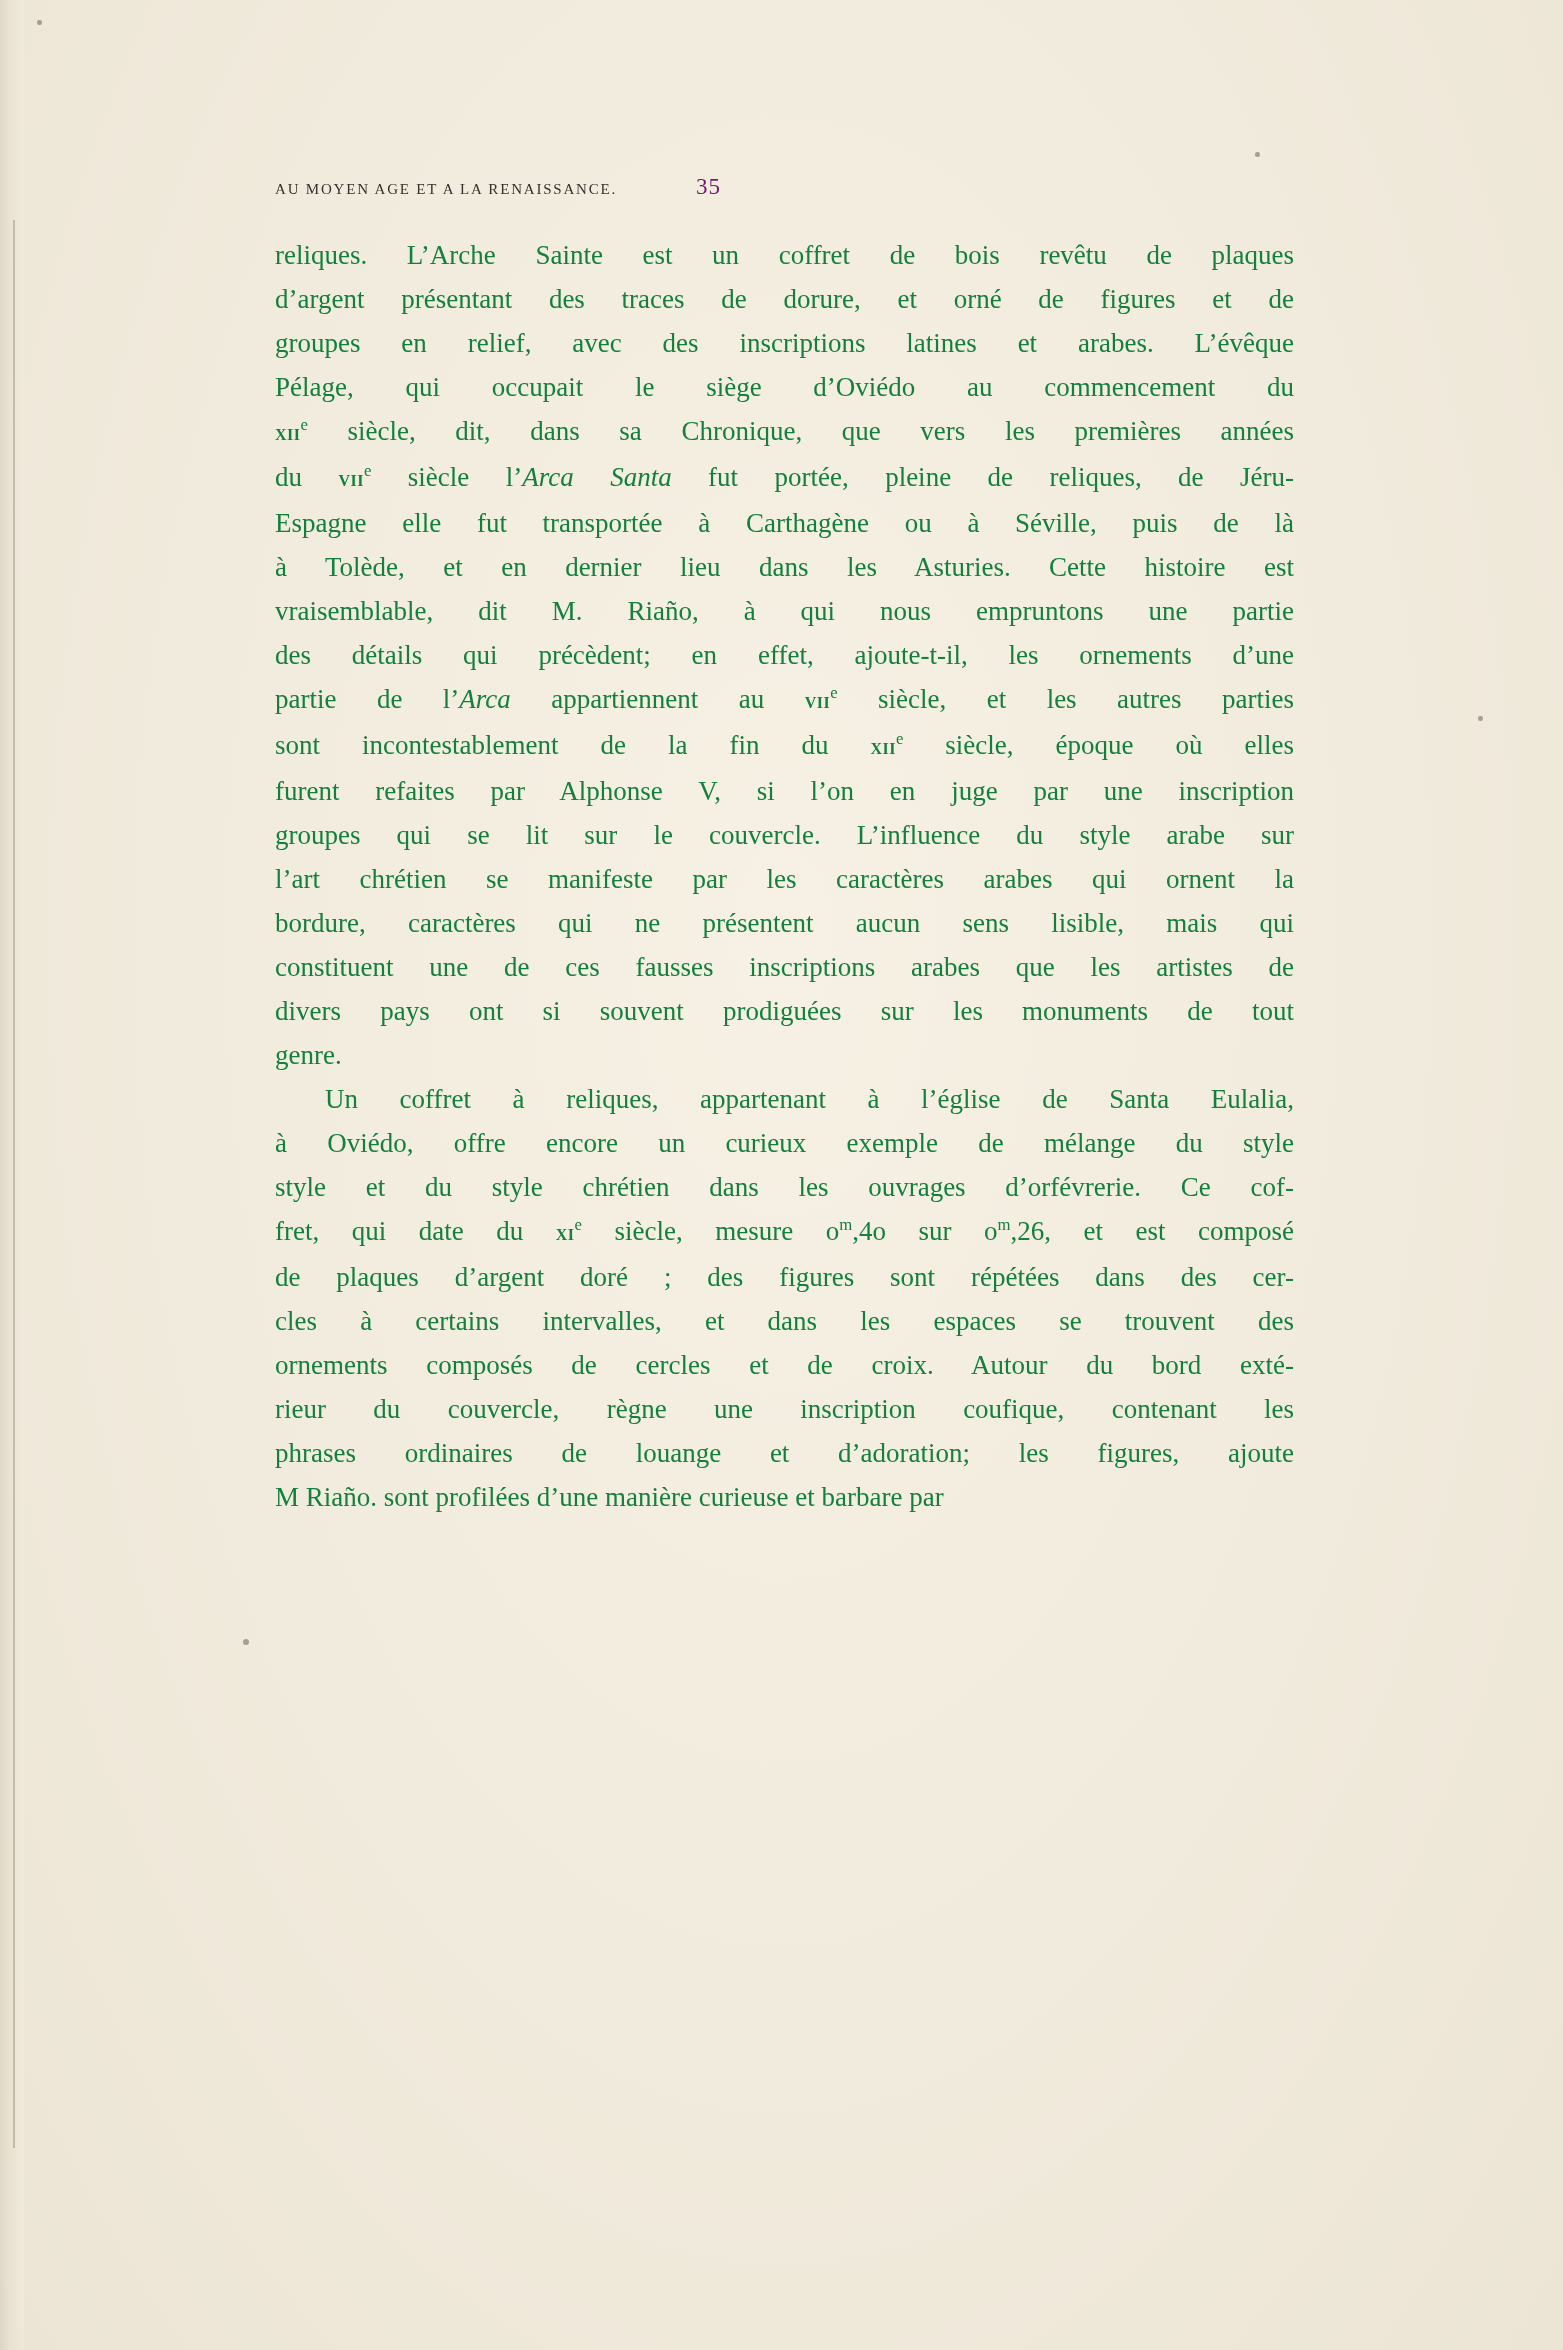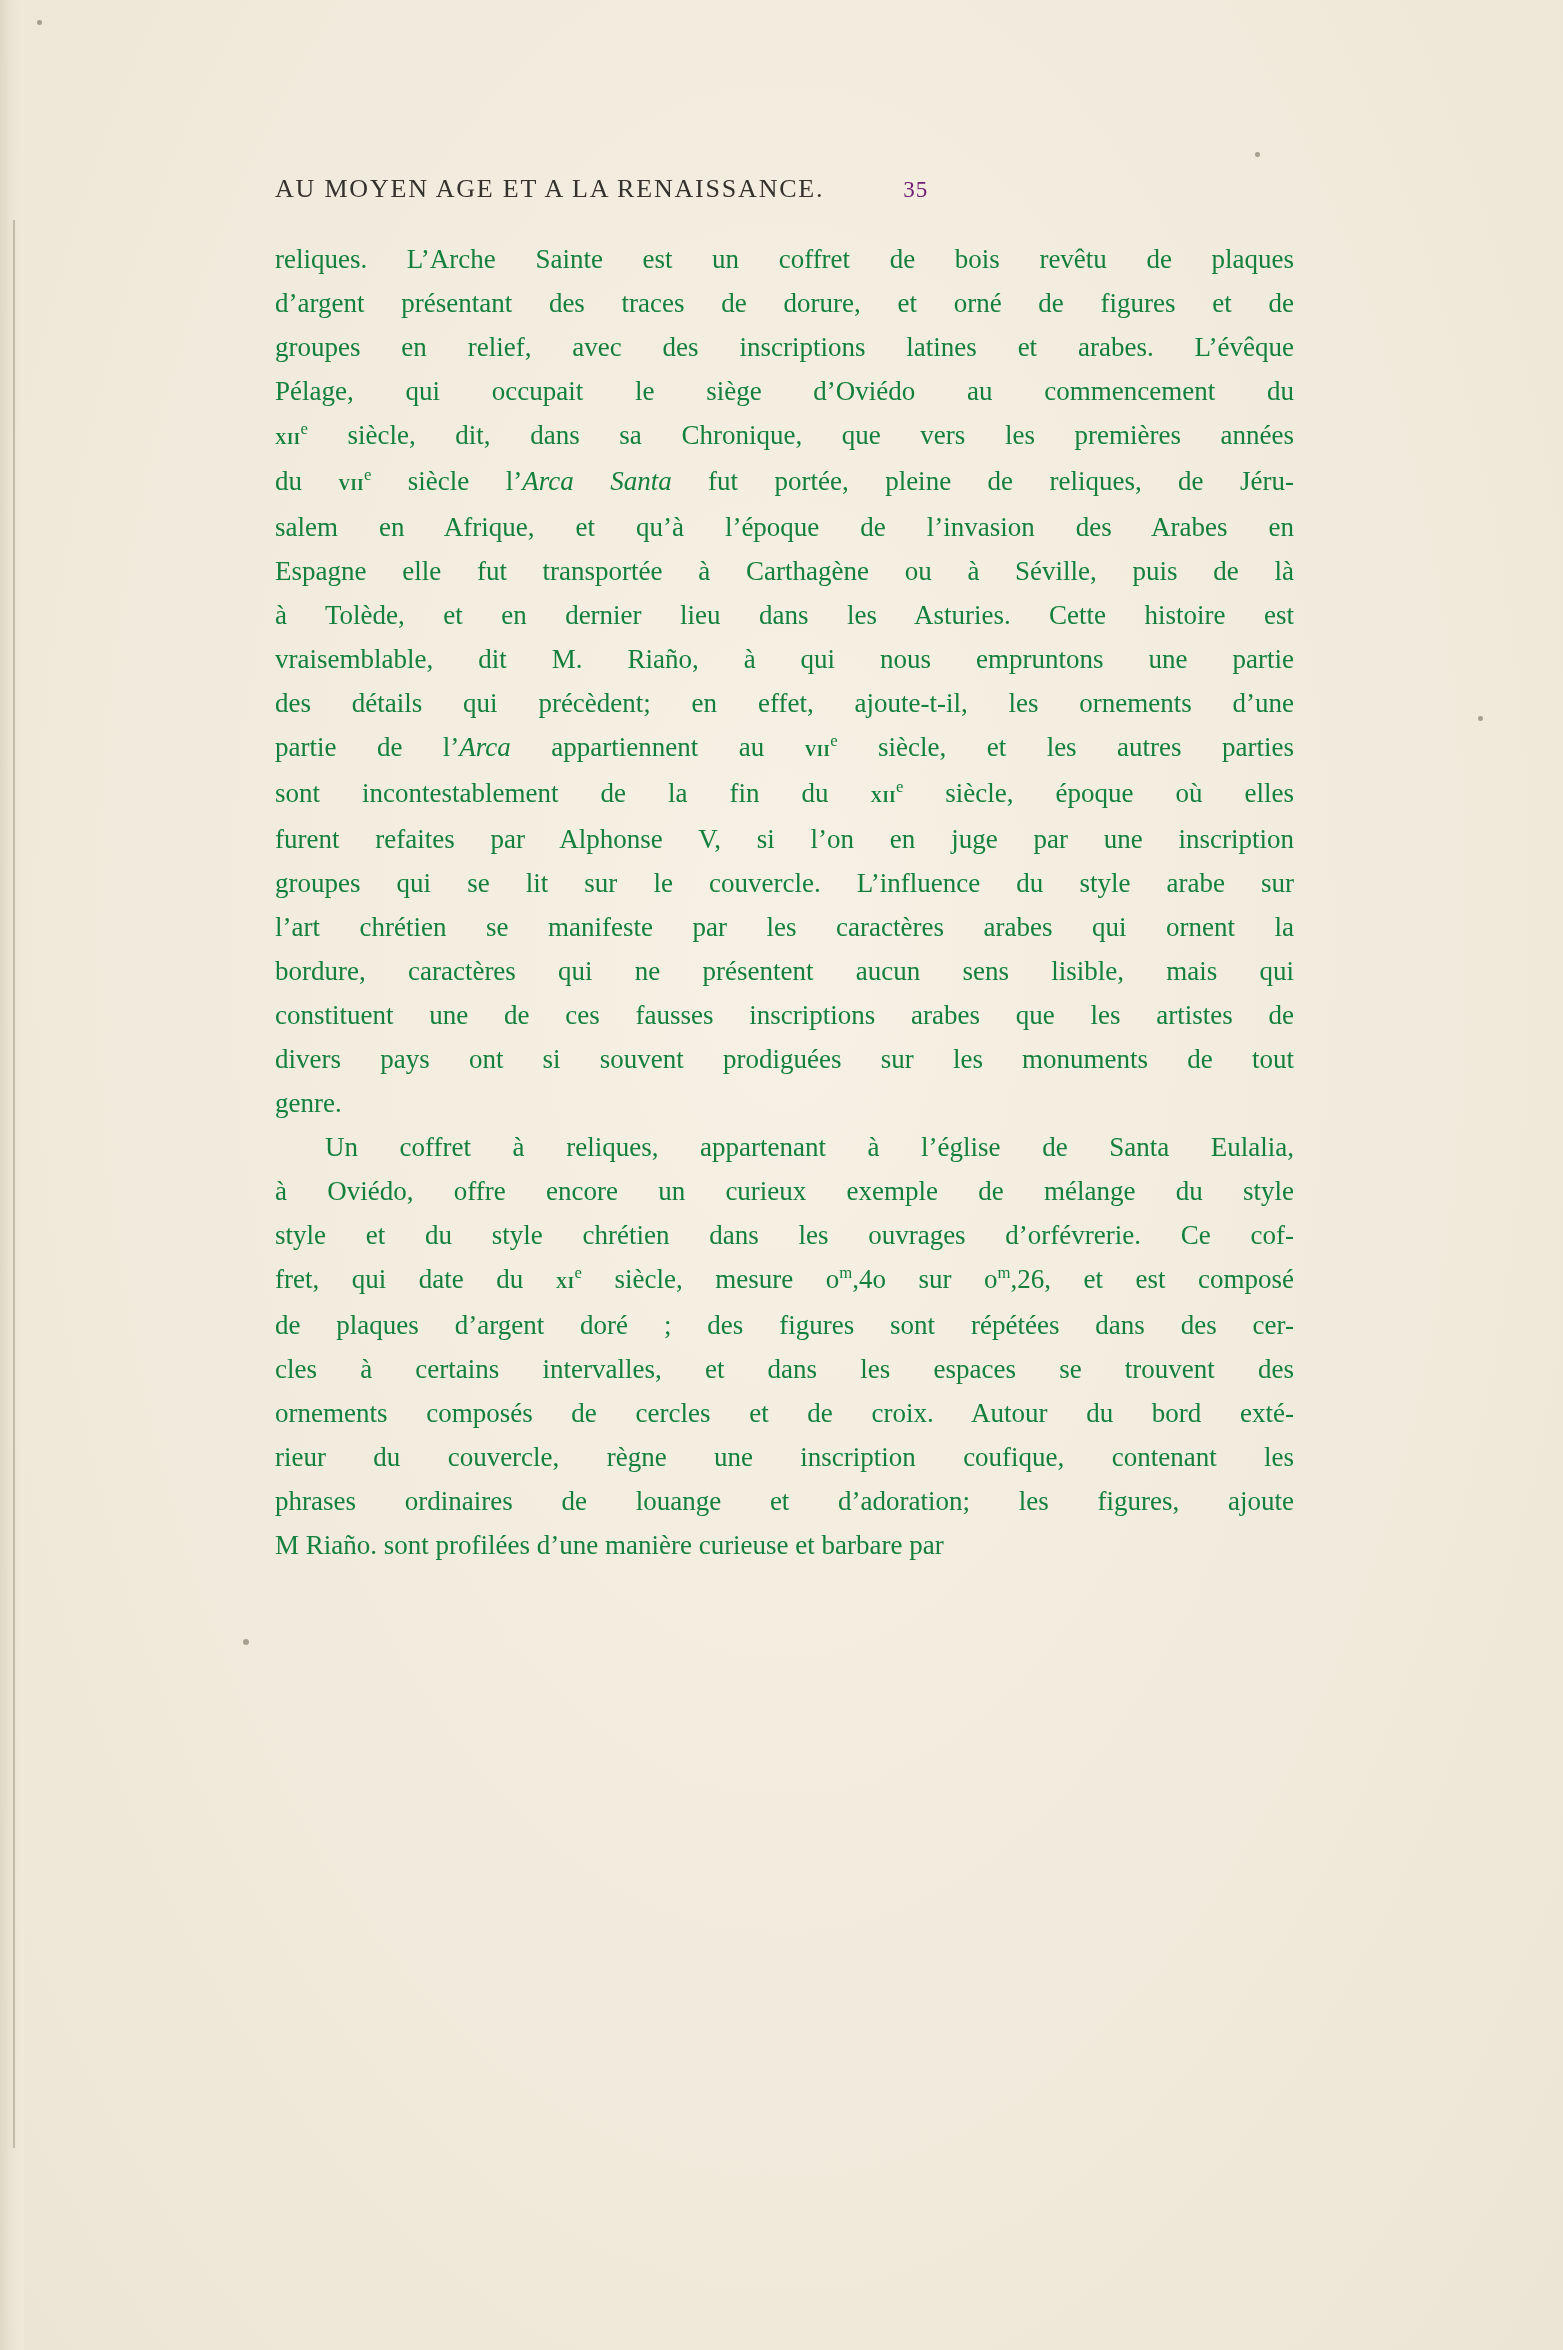--- a/index.html
+++ b/index.html
@@ -52,21 +52,21 @@
     width: 1019px;
   }
   .running-head {
     display: flex;
     align-items: baseline;
     justify-content: flex-start;
     margin-left: 0;
     margin-bottom: 33px;
   }
   .rh-title {
-    font-size: 26px;
+    font-size: 15px;
     letter-spacing: 1.8px;
     color: #34322c;
     white-space: nowrap;
   }
   .rh-page {
     margin-left: 79px;
     font-size: 23px;
     color: #701a75;
     letter-spacing: 0.9px;
   }
@@ -126,21 +126,20 @@
 
   <div class="body-text">
 
     <p>
       <span class="just-line">reliques. L’Arche Sainte est un coffret de bois revêtu de plaques</span>
       <span class="just-line">d’argent présentant des traces de dorure, et orné de figures et de</span>
       <span class="just-line">groupes en relief, avec des inscriptions latines et arabes. L’évêque</span>
       <span class="just-line">Pélage, qui occupait le siège d’Oviédo au commencement du</span>
       <span class="just-line"><span class="sc">xii</span><sup>e</sup> siècle, dit, dans sa Chronique, que vers les premières années</span>
       <span class="just-line">du <span class="sc">vii</span><sup>e</sup> siècle l’<span class="ital">Arca Santa</span> fut portée, pleine de reliques, de Jéru-</span>
-      <span class="just-line">salem en Afrique, et qu’à l’époque de l’invasion des Arabes en</span>
       <span class="just-line">Espagne elle fut transportée à Carthagène ou à Séville, puis de là</span>
       <span class="just-line">à Tolède, et en dernier lieu dans les Asturies. Cette histoire est</span>
       <span class="just-line">vraisemblable, dit M. Riaño, à qui nous empruntons une partie</span>
       <span class="just-line">des détails qui précèdent; en effet, ajoute-t-il, les ornements d’une</span>
       <span class="just-line">partie de l’<span class="ital">Arca</span> appartiennent au <span class="sc">vii</span><sup>e</sup> siècle, et les autres parties</span>
       <span class="just-line">sont incontestablement de la fin du <span class="sc">xii</span><sup>e</sup> siècle, époque où elles</span>
       <span class="just-line">furent refaites par Alphonse V, si l’on en juge par une inscription</span>
       <span class="just-line">groupes qui se lit sur le couvercle. L’influence du style arabe sur</span>
       <span class="just-line">l’art chrétien se manifeste par les caractères arabes qui ornent la</span>
       <span class="just-line">bordure, caractères qui ne présentent aucun sens lisible, mais qui</span>

